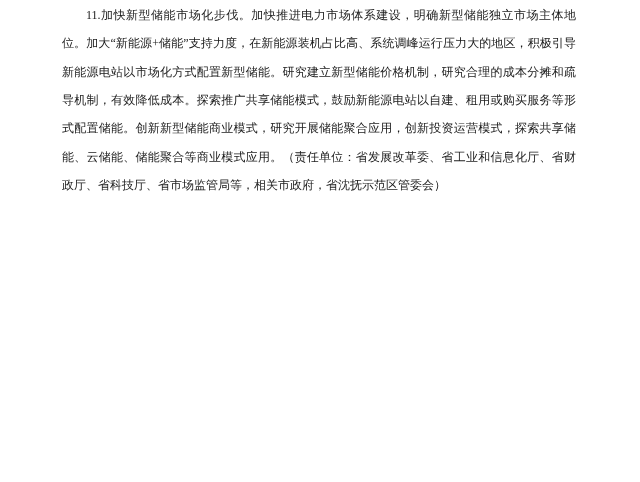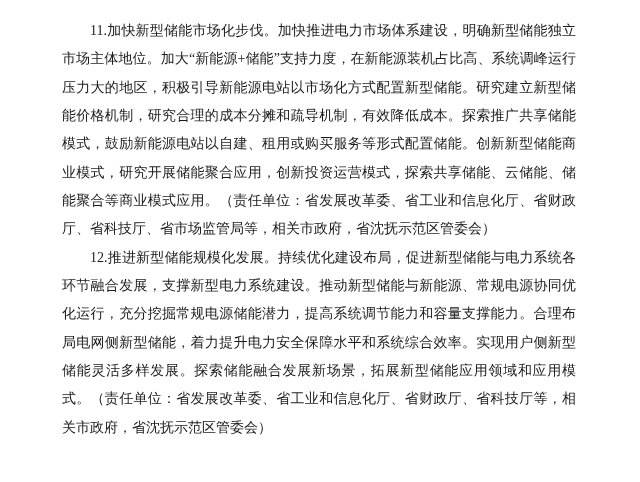--- a/index.html
+++ b/index.html
@@ -7,34 +7,33 @@
     padding: 0;
     background: #ffffff;
   }
   .page {
     position: relative;
     width: 640px;
     height: 482px;
     box-sizing: border-box;
     background: #ffffff;
     overflow: hidden;
-    padding: 17px 64px 0 62px;
+    padding: 1px 64px 0 62px;
     font-family: "Liberation Serif", "DejaVu Serif", serif;
-    font-size: 14px;
+    font-size: 12px;
     line-height: 28.35px;
     color: #1b1b1b;
   }
   .para {
     margin: 0;
     text-indent: 2em;
     text-align: justify;
     text-justify: inter-ideograph;
     word-break: break-all;
     letter-spacing: 0px;
   }
 </style>
 </head>
 <body>
 
 <div class="page">
   <p class="para">11.加快新型储能市场化步伐。加快推进电力市场体系建设，明确新型储能独立市场主体地位。加大“新能源+储能”支持力度，在新能源装机占比高、系统调峰运行压力大的地区，积极引导新能源电站以市场化方式配置新型储能。研究建立新型储能价格机制，研究合理的成本分摊和疏导机制，有效降低成本。探索推广共享储能模式，鼓励新能源电站以自建、租用或购买服务等形式配置储能。创新新型储能商业模式，研究开展储能聚合应用，创新投资运营模式，探索共享储能、云储能、储能聚合等商业模式应用。（责任单位：省发展改革委、省工业和信息化厅、省财政厅、省科技厅、省市场监管局等，相关市政府，省沈抚示范区管委会）</p>
-  <p class="para">12.推进新型储能规模化发展。持续优化建设布局，促进新型储能与电力系统各环节融合发展，支撑新型电力系统建设。推动新型储能与新能源、常规电源协同优化运行，充分挖掘常规电源储能潜力，提高系统调节能力和容量支撑能力。合理布局电网侧新型储能，着力提升电力安全保障水平和系统综合效率。实现用户侧新型储能灵活多样发展。探索储能融合发展新场景，拓展新型储能应用领域和应用模式。（责任单位：省发展改革委、省工业和信息化厅、省财政厅、省科技厅等，相关市政府，省沈抚示范区管委会）</p>
 </div>
 
 </body></html>

